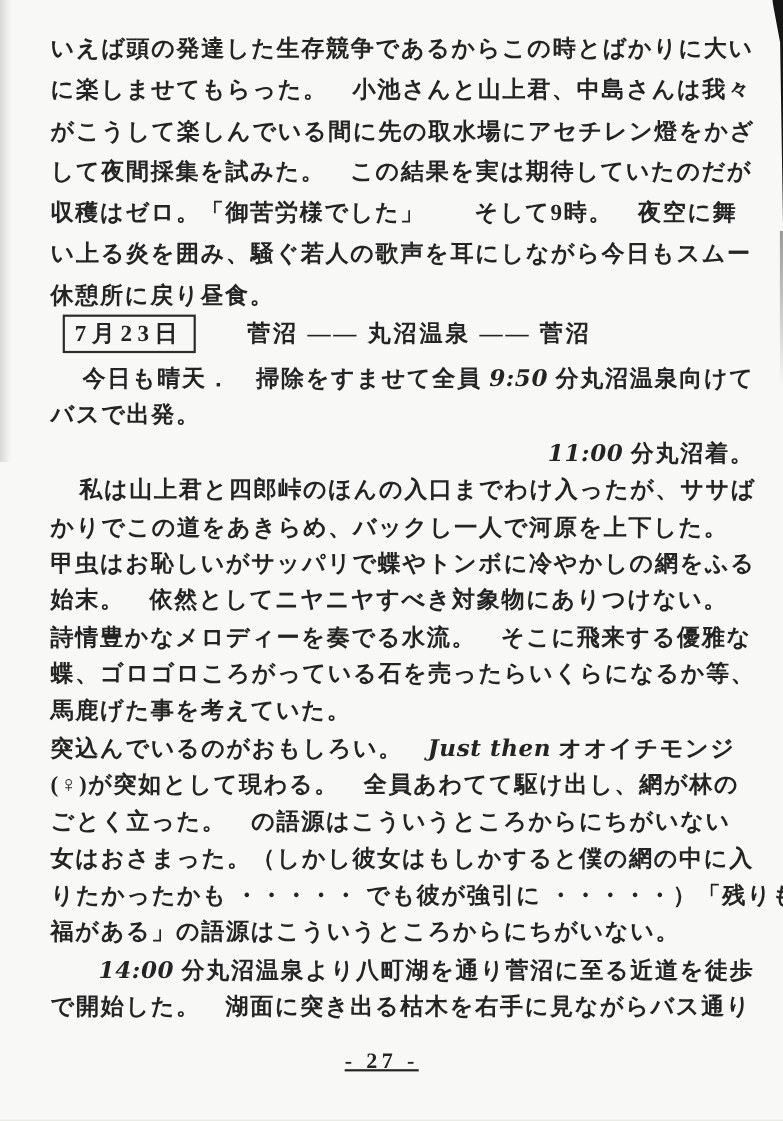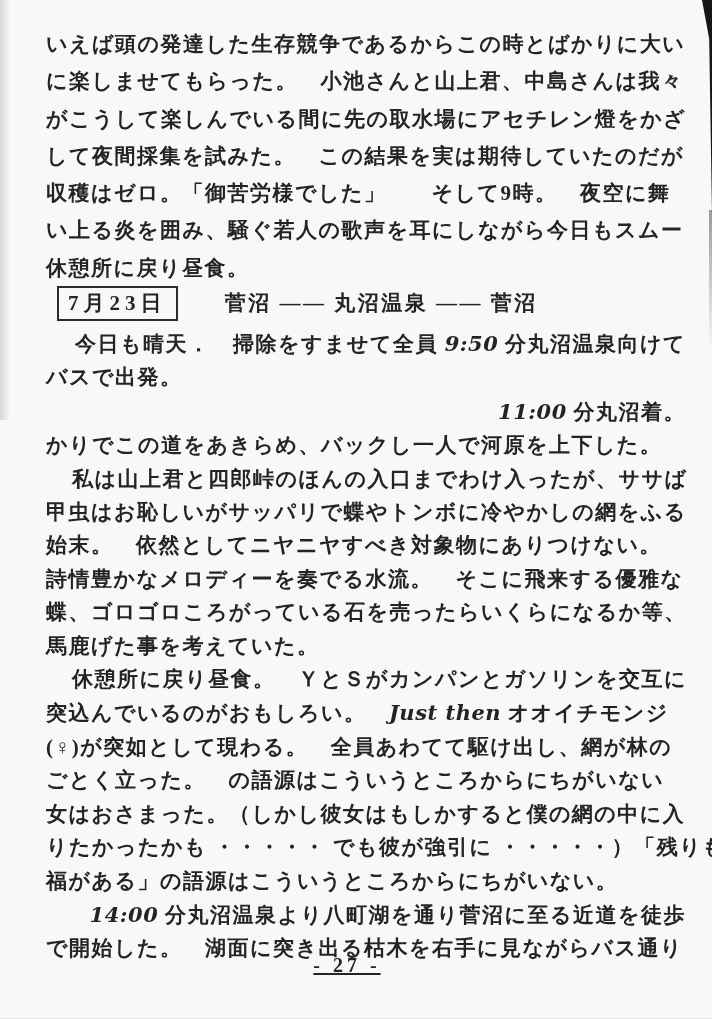--- a/index.html
+++ b/index.html
@@ -86,28 +86,27 @@
     <span class="datebox">
       <span>7月23日</span>
     </span>
     <span class="route">菅沼 ―― 丸沼温泉 ―― 菅沼</span>
   </div>
 
   <div class="textblock entry">
     <div class="line indent"><span>今日も晴天．　掃除をすませて全員 </span><span class="latin">9:50</span><span> 分丸沼温泉向けて</span></div>
     <div class="line">バスで出発。</div>
     <div class="line indent"><span class="latin">11:00</span><span> 分丸沼着。</span></div>
+    <div class="line indent">私は山上君と四郎峠のほんの入口までわけ入ったが、ササば</div>
     <div class="line">かりでこの道をあきらめ、バックし一人で河原を上下した。</div>
-    <div class="line indent">私は山上君と四郎峠のほんの入口までわけ入ったが、ササば</div>
     <div class="line">甲虫はお恥しいがサッパリで蝶やトンボに冷やかしの網をふる</div>
     <div class="line">始末。　依然としてニヤニヤすべき対象物にありつけない。</div>
     <div class="line">詩情豊かなメロディーを奏でる水流。　そこに飛来する優雅な</div>
     <div class="line">蝶、ゴロゴロころがっている石を売ったらいくらになるか等、</div>
     <div class="line">馬鹿げた事を考えていた。</div>
-    <div class="line indent">休憩所に戻り昼食。　ＹとＳがカンパンとガソリンを交互に</div>
     <div class="line"><span>突込んでいるのがおもしろい。　</span><span class="latin">Just then</span><span> オオイチモンジ</span></div>
     <div class="line">(♀)が突如として現わる。　全員あわてて駆け出し、網が林の</div>
     <div class="line">ごとく立った。　の語源はこういうところからにちがいない</div>
     <div class="line">女はおさまった。（しかし彼女はもしかすると僕の網の中に入</div>
     <div class="line">りたかったかも ・・・・・ でも彼が強引に ・・・・・）「残りものには</div>
     <div class="line">福がある」の語源はこういうところからにちがいない。</div>
     <div class="line indent"><span class="latin">14:00</span><span> 分丸沼温泉より八町湖を通り菅沼に至る近道を徒歩</span></div>
     <div class="line">で開始した。　湖面に突き出る枯木を右手に見ながらバス通り</div>
   </div>
 

